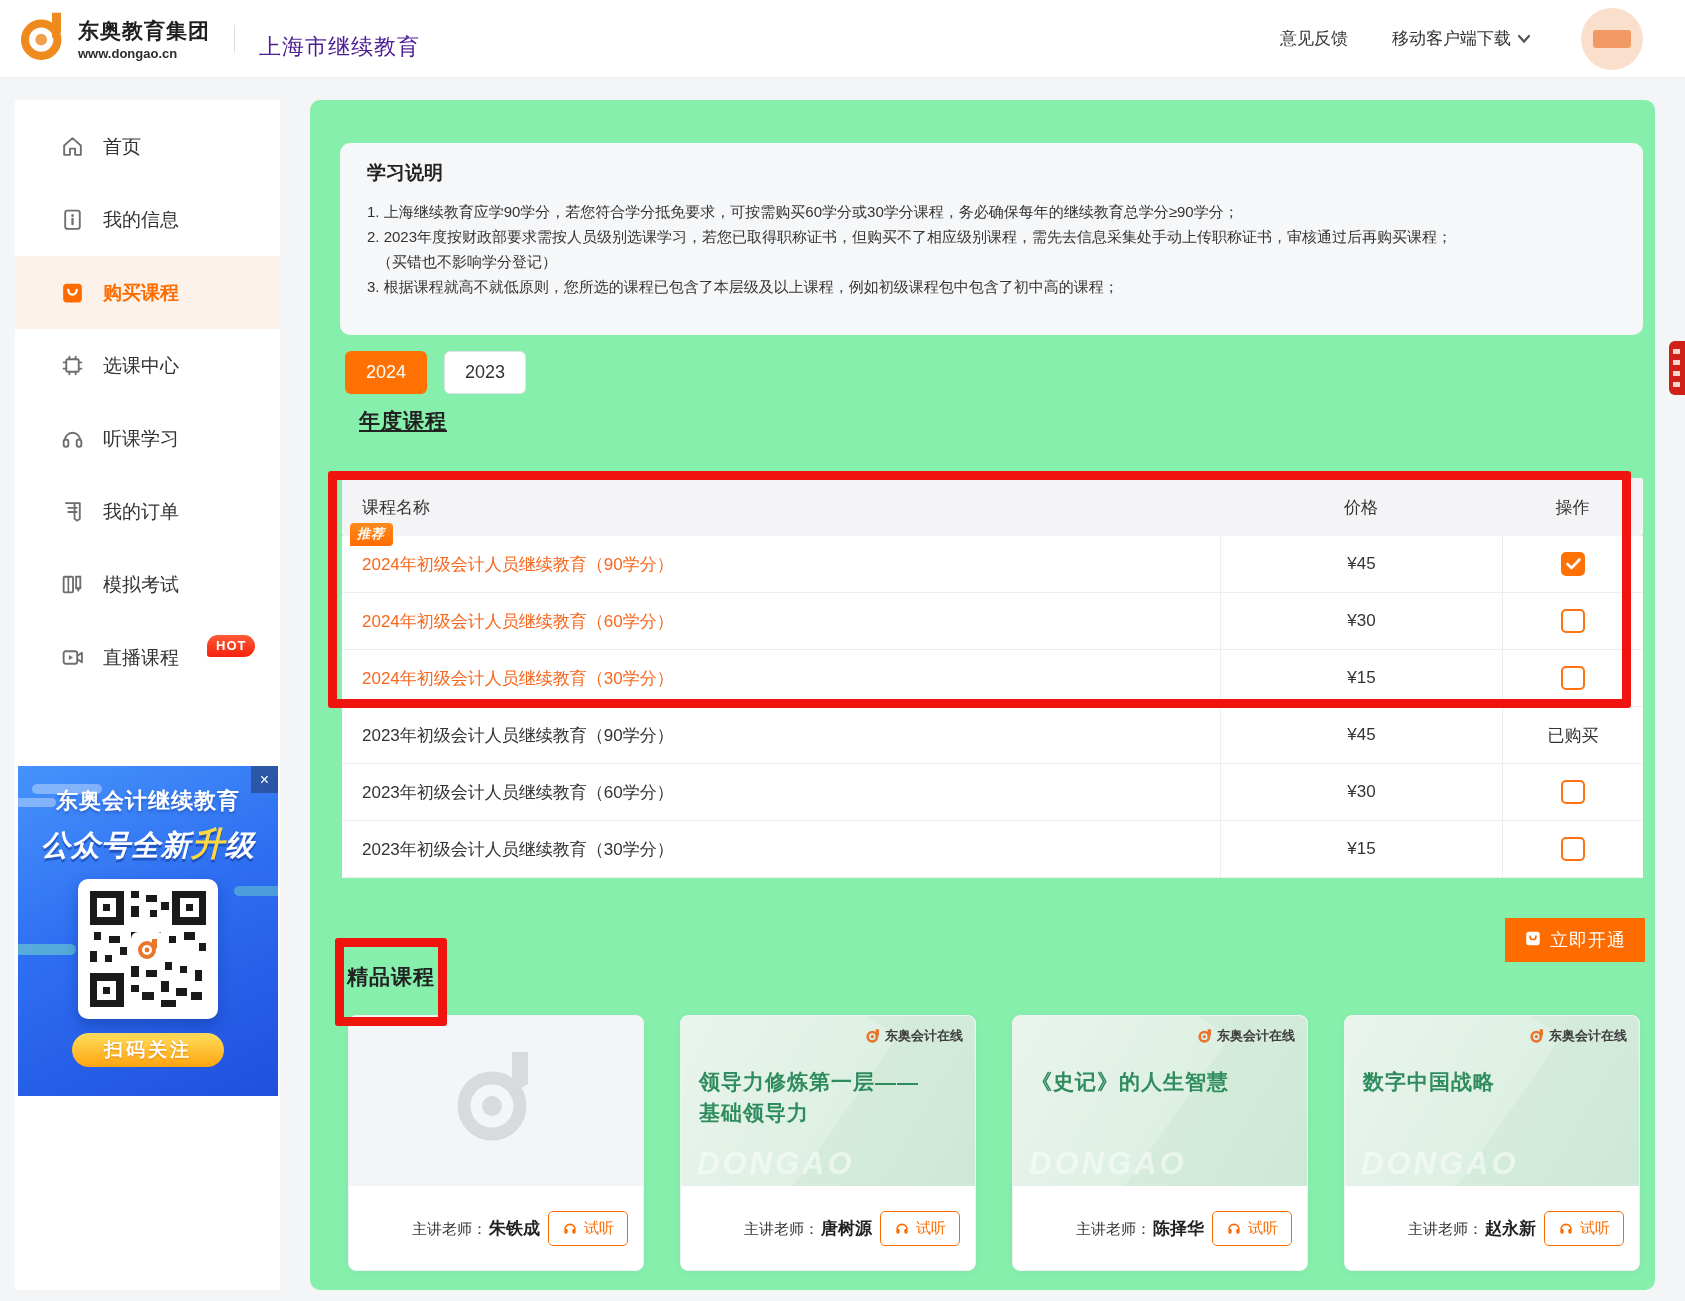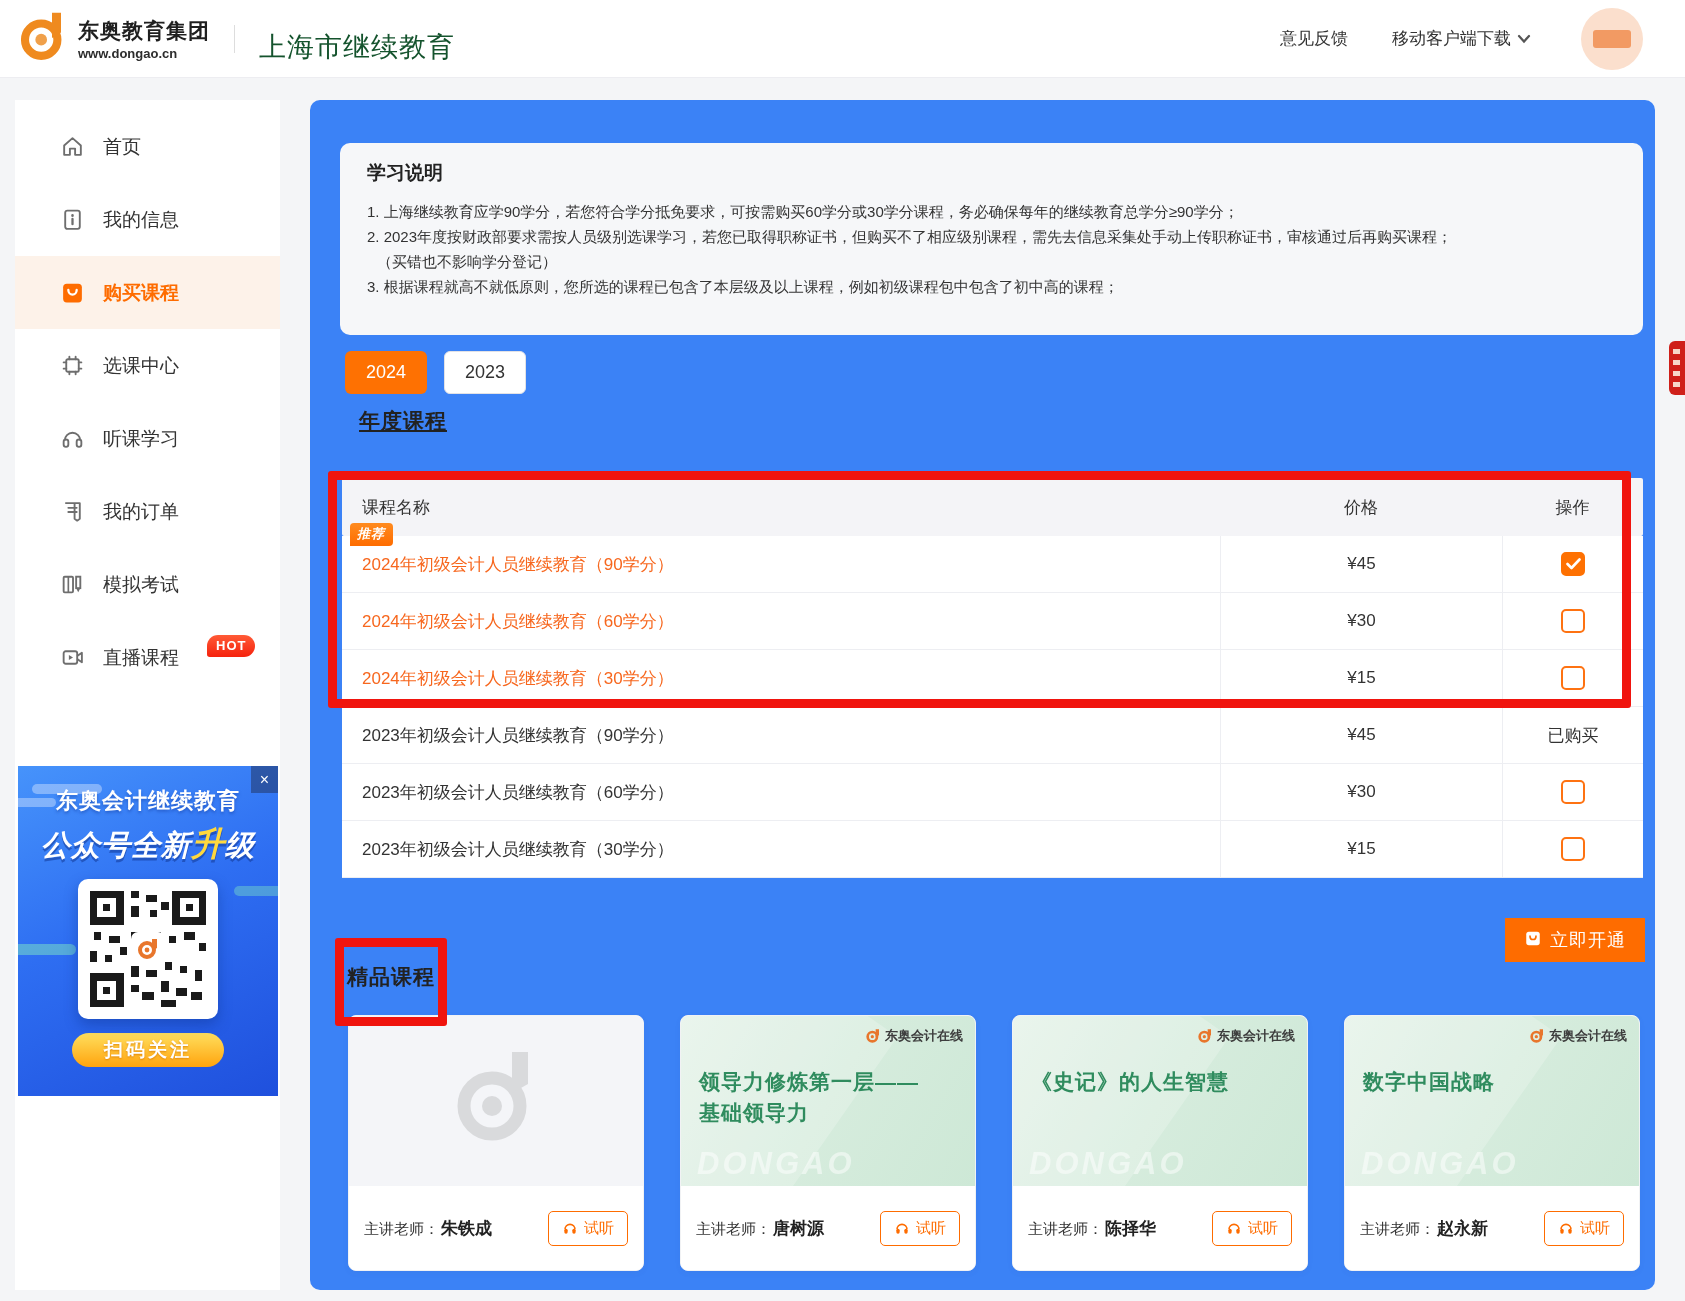--- a/index.html
+++ b/index.html
@@ -8,21 +8,21 @@
   .page { position:relative; width:1685px; height:1301px; background:#f4f5f7; }
 
   
   .topbar { position:absolute; left:0; top:0; width:1685px; height:78px; background:#fff;
             border-bottom:1px solid #ededf1; display:flex; align-items:center; z-index:6; }
   .logo-wrap { display:flex; align-items:center; margin-left:16px; }
   .brand-text { margin-left:8px; }
   .brand-name { font-size:21px; font-weight:bold; color:#1f1f1f; letter-spacing:1px; }
   .brand-url { font-size:13px; font-weight:bold; color:#2c2c2c; margin-top:1px; }
   .top-divider { width:1px; height:28px; background:#ddd; margin:0 24px; }
-  .site-title { font-size:27px; color:#14532d; letter-spacing:1px;margin-top:16px; }
+  .site-title { font-size:22px; color:#4c1d95; letter-spacing:1px;margin-top:16px; }
   .top-spacer { flex:1; }
   .top-link { font-size:17px; color:#333; cursor:pointer; }
   .feedback { margin-right:44px; }
   .download-group { display:flex; align-items:center; gap:6px; margin-right:50px; cursor:pointer; }
   .avatar { width:62px; height:62px; border-radius:50%; background:#fbdfcd; margin-right:42px;
             position:relative; overflow:hidden; }
   .avatar-inner { position:absolute; left:12px; top:22px; width:38px; height:18px; border-radius:3px; background:#f29a63; }
 
   
   .sidebar { position:absolute; left:15px; top:100px; width:265px; height:1190px; background:#fff; padding-top:10px; }
@@ -52,21 +52,21 @@
   .qr-box { width:140px; height:140px; margin:12px auto 0; background:#fff; border-radius:10px; padding:8px;
             position:relative; box-shadow:0 6px 14px rgba(10,40,120,.35); }
   .qr-logo { position:absolute; left:50%; top:50%; width:34px; height:34px; transform:translate(-50%,-50%);
              background:#fff; border-radius:7px; display:flex; align-items:center; justify-content:center; }
   .ad-btn { width:152px; height:34px; margin:14px auto 0; border-radius:17px;
             background:linear-gradient(180deg,#ffdf5e,#ffa40e); color:#fff; font-size:19px; font-weight:bold;
             display:flex; align-items:center; justify-content:center; letter-spacing:3px; cursor:pointer;
             text-shadow:0 1px 2px rgba(214,120,0,.8); }
 
   
-  .main { position:absolute; left:310px; top:100px; width:1345px; height:1190px; background:#3b82f6; border-radius:10px; }
+  .main { position:absolute; left:310px; top:100px; width:1345px; height:1190px; background:#86efac; border-radius:10px; }
 
   .notice { position:absolute; left:30px; top:43px; width:1303px; height:192px; background:#f6f7f9; border-radius:10px;
             padding:17px 27px; }
   .notice-title { font-size:19px; font-weight:bold; color:#222; }
   .notice-line { font-size:15px; color:#333; line-height:25px; }
   .notice-line.first { margin-top:13px; }
   .notice-line.cont { padding-left:10px; }
 
   .tabs { position:absolute; left:35px; top:251px; display:flex; gap:17px; }
   .tab { width:82px; height:43px; border-radius:6px; display:flex; align-items:center; justify-content:center;
@@ -114,21 +114,21 @@
   .cimg.green { background:linear-gradient(120deg,#e4f2e8 0%,#d6ecdd 50%,#cde8d6 100%); }
   .cimg.green::after { content:""; position:absolute; left:-40px; top:-60px; width:200px; height:260px;
                        background:rgba(255,255,255,.22); transform:rotate(35deg); }
   .card-brand { position:absolute; right:12px; top:11px; display:flex; align-items:center; gap:4px; z-index:2; }
   .card-brand span { font-size:13px; font-weight:bold; color:#3e3e3e; }
   .ctitle { position:absolute; left:18px; top:50px; font-size:21px; font-weight:bold; color:#2f8c5e;
             line-height:31px; z-index:2; letter-spacing:1px; }
   .cwm { position:absolute; left:16px; bottom:4px; font-size:31px; font-weight:900; font-style:italic;
          color:rgba(255,255,255,.5); letter-spacing:3px; z-index:1; }
   .cinfo { height:84px; display:flex; align-items:center; justify-content:space-between; padding:0 15px; background:#fff; }
-  .teacher { font-size:15px; color:#333; }
+  .teacher { font-size:15px; color:#333;margin-left:48px; }
   .teacher b { font-size:17px; color:#222; margin-left:2px; }
   .audition { display:flex; align-items:center; gap:6px; border:1px solid #fe6c00; color:#fe6c00; border-radius:5px;
               padding:7px 13px; font-size:15px; cursor:pointer; background:#fff; }
 
   .floaty { position:absolute; left:1669px; top:341px; width:16px; height:54px; background:#cf201a;
             border-radius:6px 0 0 6px; z-index:6; }
   .floaty::after { content:""; position:absolute; left:4px; top:8px; width:7px; height:38px;
                    background:repeating-linear-gradient(180deg,#f6d7c9 0 5px,#cf201a 5px 11px); }
 </style>
 </head>

